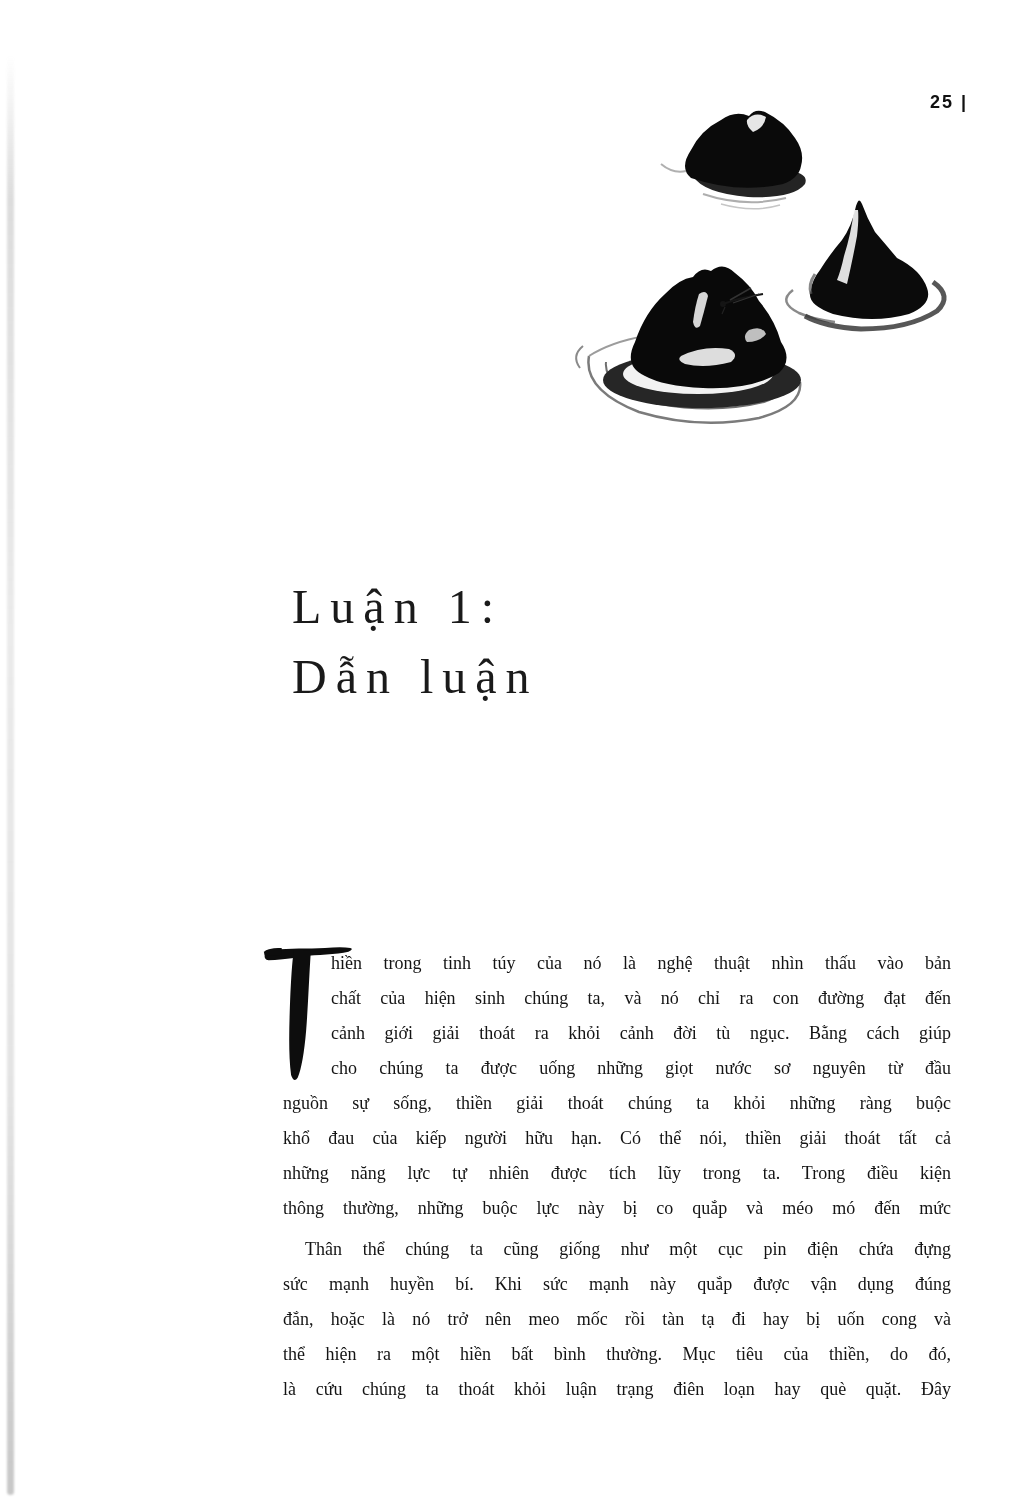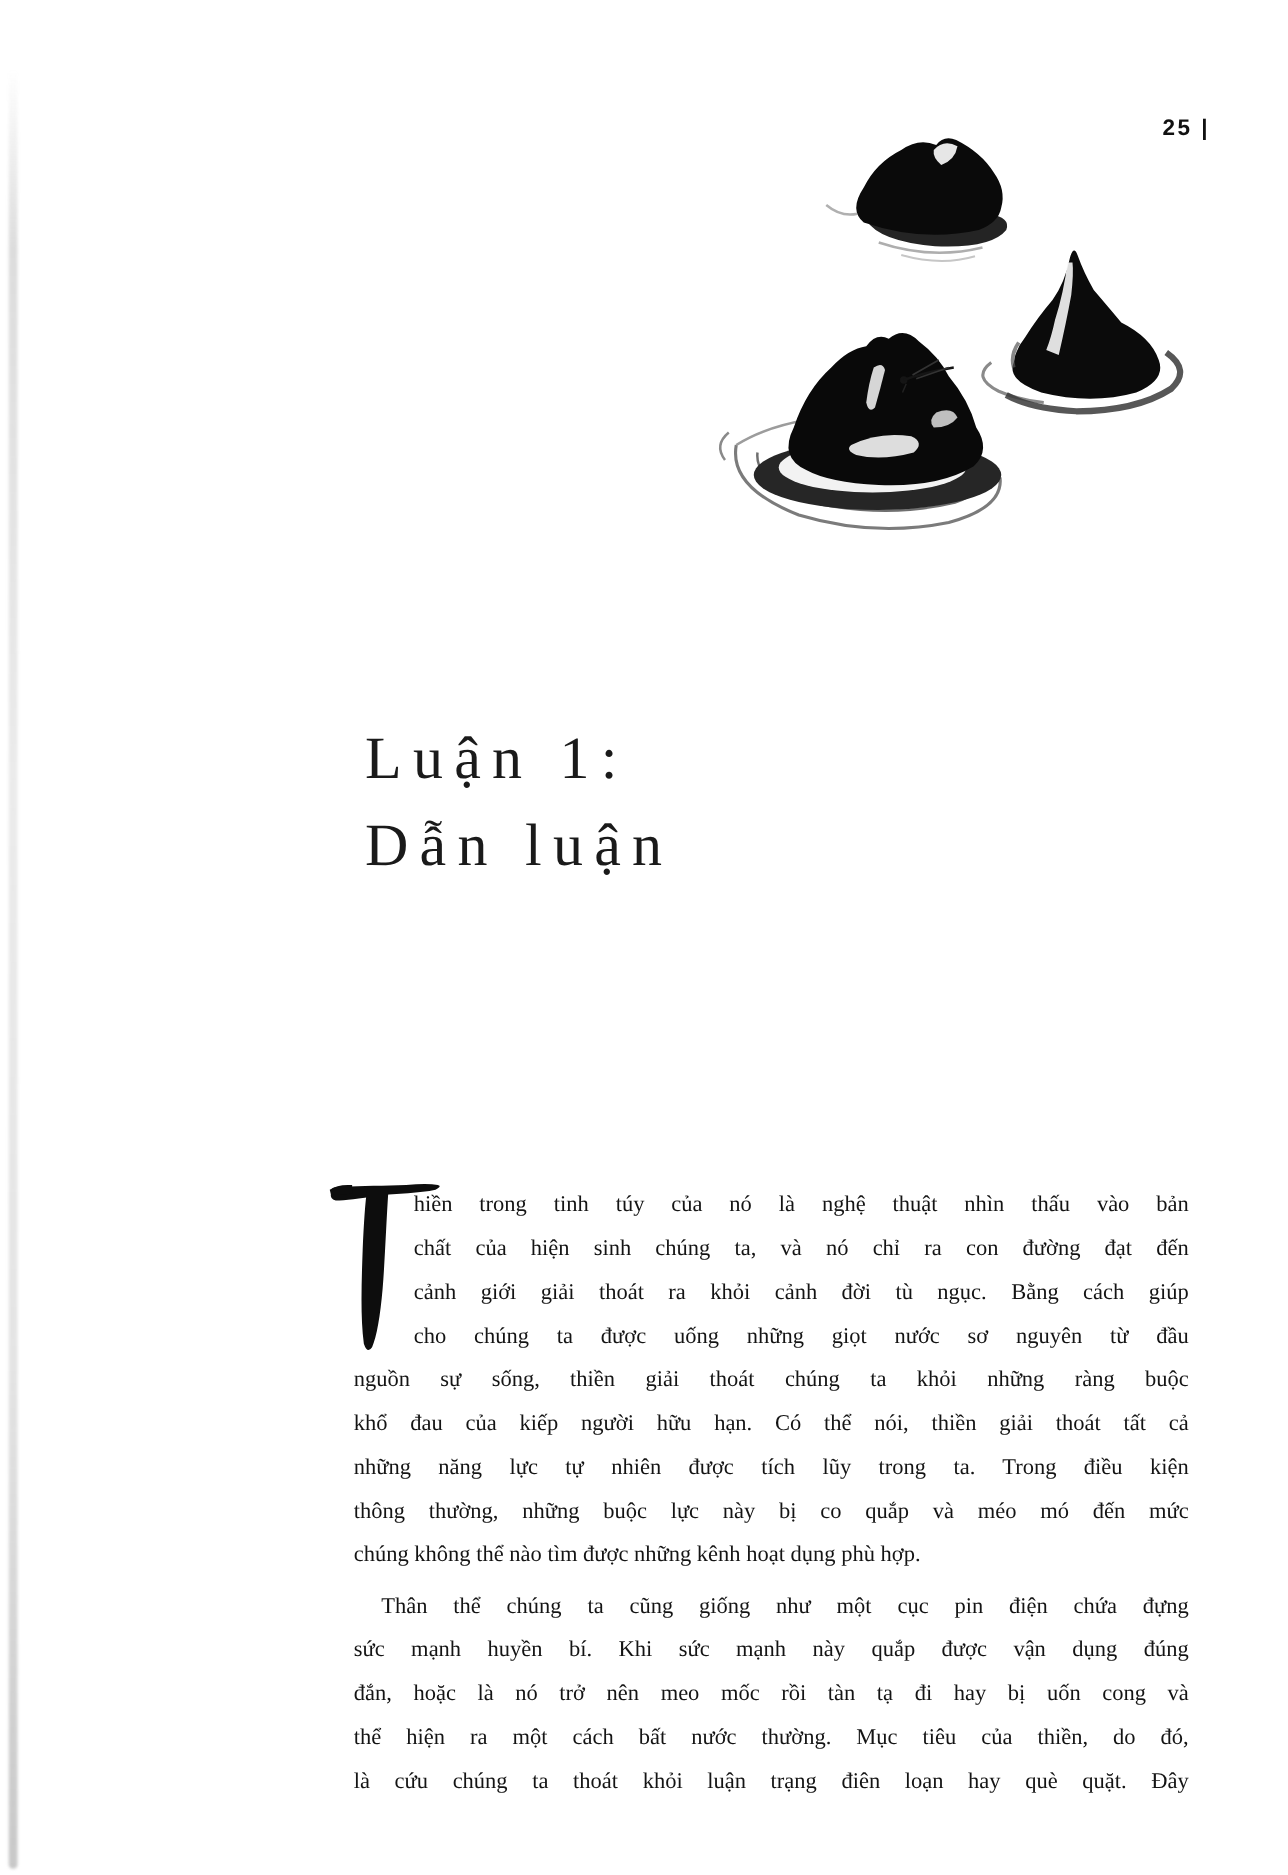--- a/index.html
+++ b/index.html
@@ -130,26 +130,25 @@
       </div>
 
       <div class="line dc-indent">hiền trong tinh túy của nó là nghệ thuật nhìn thấu vào bản</div>
       <div class="line dc-indent">chất của hiện sinh chúng ta, và nó chỉ ra con đường đạt đến</div>
       <div class="line dc-indent">cảnh giới giải thoát ra khỏi cảnh đời tù ngục. Bằng cách giúp</div>
       <div class="line dc-indent">cho chúng ta được uống những giọt nước sơ nguyên từ đầu</div>
       <div class="line">nguồn sự sống, thiền giải thoát chúng ta khỏi những ràng buộc</div>
       <div class="line">khổ đau của kiếp người hữu hạn. Có thể nói, thiền giải thoát tất cả</div>
       <div class="line">những năng lực tự nhiên được tích lũy trong ta. Trong điều kiện</div>
       <div class="line">thông thường, những buộc lực này bị co quắp và méo mó đến mức</div>
-      <div class="line last-line">chúng không thể nào tìm được những kênh hoạt dụng phù hợp.</div>
     </div>
 
     <div class="paragraph para-2">
       <div class="line para-indent">Thân thể chúng ta cũng giống như một cục pin điện chứa đựng</div>
       <div class="line">sức mạnh huyền bí. Khi sức mạnh này quắp được vận dụng đúng</div>
       <div class="line">đắn, hoặc là nó trở nên meo mốc rồi tàn tạ đi hay bị uốn cong và</div>
-      <div class="line">thể hiện ra một cách bất nước thường. Mục tiêu của thiền, do đó,</div>
+      <div class="line">thể hiện ra một hiền bất bình thường. Mục tiêu của thiền, do đó,</div>
       <div class="line">là cứu chúng ta thoát khỏi luận trạng điên loạn hay què quặt. Đây</div>
     </div>
 
   </div>
 
 </div>
 
 </body></html>

